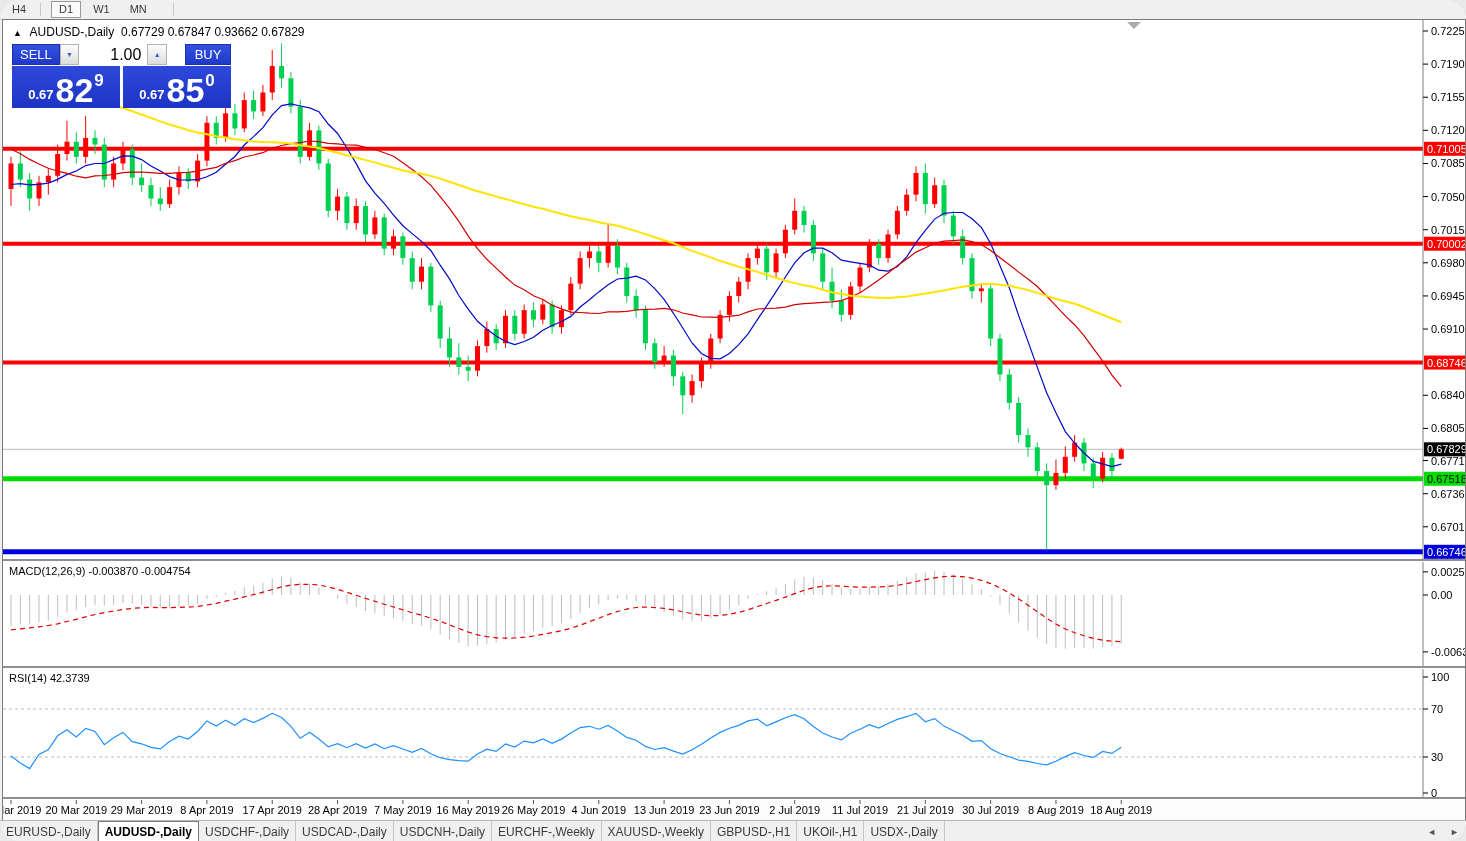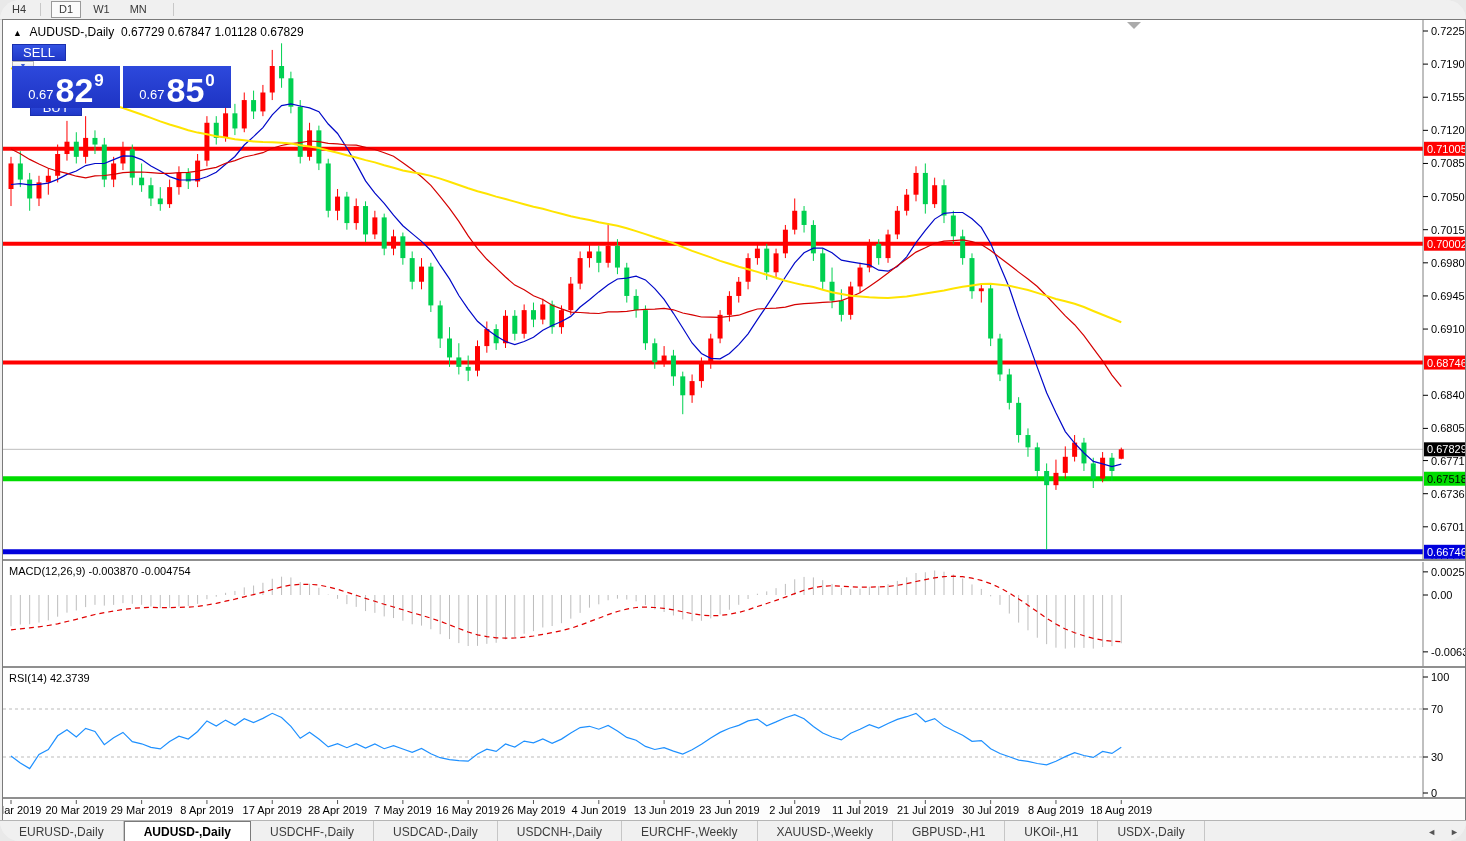--- a/index.html
+++ b/index.html
@@ -19,43 +19,43 @@
 
   .panel{position:absolute;left:0;background:#ffffff;}
   .hsep{position:absolute;left:0;width:1462px;height:2px;background:#8f8f8f;border-bottom:1px solid #ffffff;}
 
   
   #symbol-header{position:absolute;left:10px;top:5px;font-size:12px;color:#000;white-space:nowrap;z-index:5;}
   #symbol-header .tri{font-size:9px;margin-right:5px;}
 
   
   #trade-panel{position:absolute;left:9px;top:24px;width:219px;z-index:6;font-size:11px;}
-  #trade-row1{display:flex;height:21px;flex-direction:column;}
+  #trade-row1{display:flex;height:21px;}
   .blue-btn{background:linear-gradient(#3352e2,#2038c8);color:#fff;border:1px solid #1a2fae;
             font-size:13px;display:flex;align-items:center;justify-content:center;cursor:pointer;}
   #sell-btn{width:52px;}
   #buy-btn{width:50px;margin-left:18px;}
   .spin-btn{width:20px;background:linear-gradient(#fdfdfd,#dcdcdc);border:1px solid #b5b5b5;
             font-size:7px;color:#3b5cd0;display:flex;align-items:center;justify-content:center;cursor:pointer;}
   #vol-input{width:60px;border:0;outline:0;text-align:right;font-size:16px;padding-right:6px;
              font-family:"Liberation Sans",sans-serif;}
   #trade-row2{display:flex;margin-top:1px;}
   .price-box{background:linear-gradient(#2d49dc,#1e34c4);color:#fff;height:42px;width:108px;
              display:flex;align-items:flex-end;justify-content:center;padding-bottom:3px;box-sizing:border-box;cursor:pointer;}
   .price-box + .price-box{margin-left:3px;}
-  .pb-prefix{font-size:13px;font-weight:normal;margin:0 2px 3px 0;}
+  .pb-prefix{font-size:13px;font-weight:bold;margin:0 2px 3px 0;}
   .pb-big{font-size:34px;font-weight:bold;line-height:30px;margin-top:6px;}
   .pb-sup{font-size:17px;font-weight:bold;margin:0 0 14px 1px;}
 
   svg text{font-family:"Liberation Sans",sans-serif;}
 
   
   #tab-bar{position:absolute;left:0;top:820px;width:1466px;height:21px;background:#f0f0f0;
            border-top:1px solid #b5b5b5;display:flex;align-items:stretch;font-size:12px;}
-  .tab{display:flex;align-items:center;padding:0 19px;color:#3c3c3c;border-right:1px solid #c6c6c6;cursor:pointer;}
+  .tab{display:flex;align-items:center;padding:0 6px;color:#3c3c3c;border-right:1px solid #c6c6c6;cursor:pointer;}
   .tab.active{background:#ffffff;border:1px solid #7a7a7a;border-bottom:0;color:#000;font-weight:bold;}
   #tab-nav{margin-left:auto;display:flex;align-items:center;color:#555;font-size:9px;}
   #tab-nav span{padding:0 7px;cursor:pointer;}
 </style>
 </head>
 <body>
 
 <div id="app">
 
   <div id="tf-bar">
@@ -67,21 +67,21 @@
       <div class="tf-sep" style="margin-left: 18px;"></div>
     </div>
 
   <div id="chart-window">
 
     <div id="symbol-header">
       <span class="tri">▲</span>
       <span>AUDUSD-,Daily</span>&nbsp;
       <span>0.67729</span>
       <span>0.67847</span>
-      <span>1.01128</span>
+      <span>0.93662</span>
       <span>0.67829</span>
     </div>
 
     <div id="trade-panel">
       <div id="trade-row1">
         <div id="sell-btn" class="blue-btn">SELL</div>
         <div class="spin-btn">▼</div>
         <input id="vol-input" value="1.00" style="">
         <div class="spin-btn">▲</div>
         <div id="buy-btn" class="blue-btn">BUY</div>

